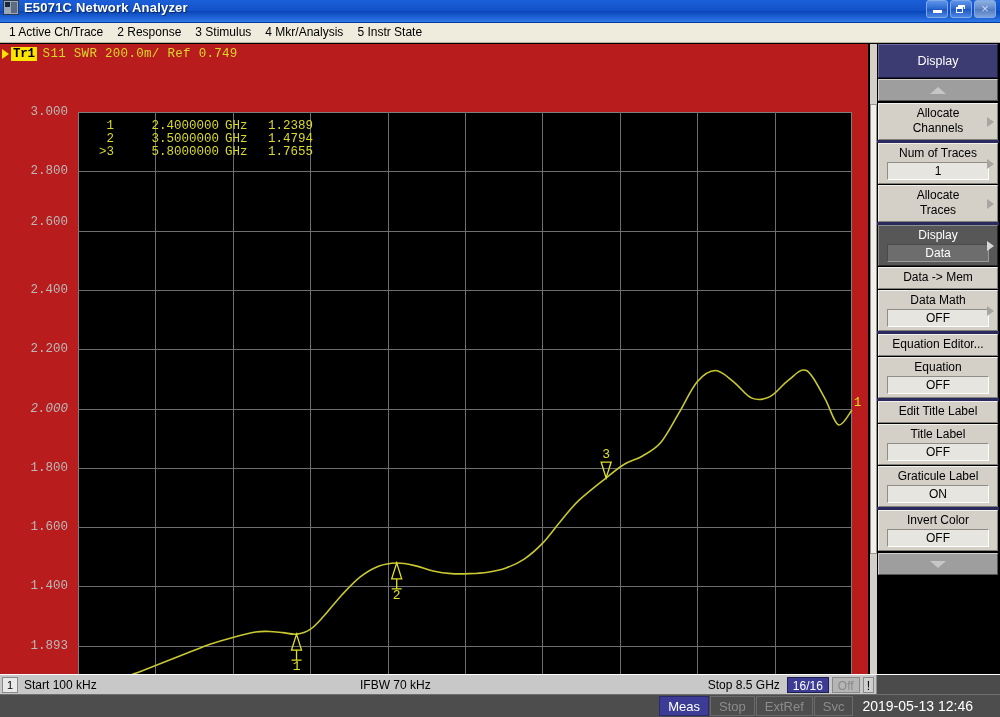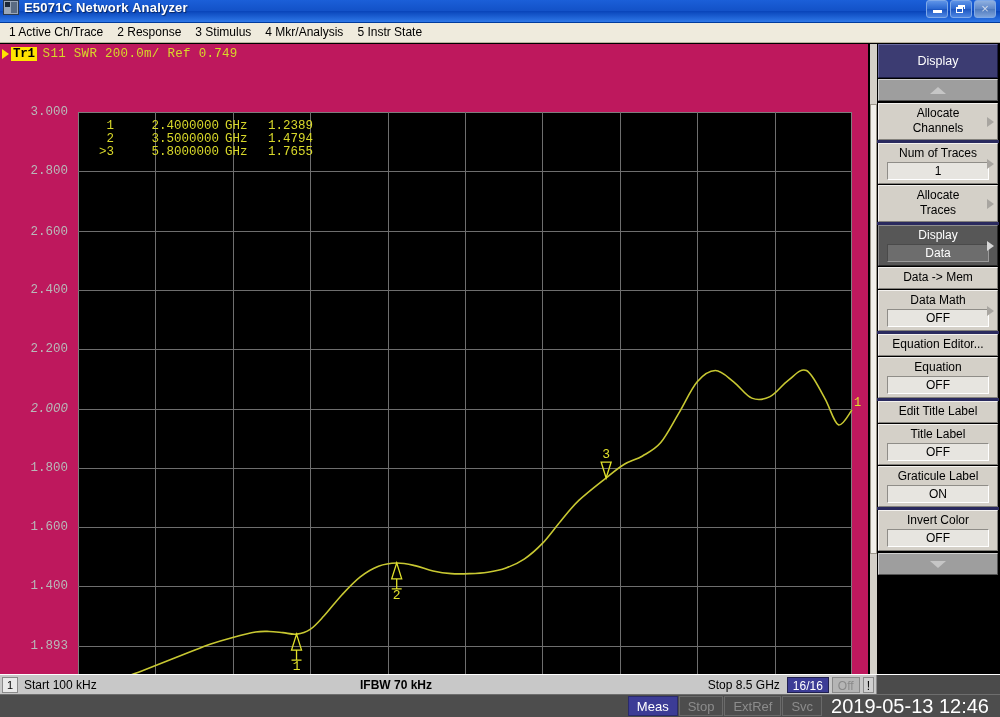--- a/index.html
+++ b/index.html
@@ -71,21 +71,21 @@
     padding-left: 4px;
   }
   .menu-item {
     font-size: 12px; color: #000; padding: 1px 9px 2px 5px;
     cursor: default; white-space: nowrap;
   }
 
   
   .screen {
     position: absolute; left: 0; top: 44px; width: 868px; height: 630px;
-    background: #be185d;
+    background: #b91c1c;
   }
   .trace-label {
     position: absolute; left: 2px; top: 2px; height: 16px;
     display: flex; align-items: center;
     font-family: "Liberation Mono", monospace; font-size: 12.5px;
     color: #d8d82a; white-space: nowrap;
   }
   .tl-arrow {
     width: 0; height: 0; border-left: 7px solid #ffe400;
     border-top: 5px solid transparent; border-bottom: 5px solid transparent;
@@ -230,21 +230,21 @@
     border-top: 1px solid #ffffff;
     display: flex; align-items: center;
     font-size: 12px; color: #000;
   }
   .sb-ch {
     margin-left: 2px; width: 16px; height: 16px; background: #e9e9e9;
     border: 1px solid #8a8a8a;
     display: flex; align-items: center; justify-content: center; font-size: 11px;
   }
   .sb-start { margin-left: 6px; text-align: center; }
-  .sb-ifbw { position: absolute; left: 360px; font-weight: bold; }
+  .sb-ifbw { position: absolute; left: 360px; }
   .sb-right { position: absolute; right: 126px; display: flex; align-items: center; gap: 3px; }
   .sb-stop { margin-right: 4px; }
   .sb-chip {
     padding: 0 5px; height: 16px; line-height: 16px; font-size: 12px;
     border: 1px solid #8a8a8a;
   }
   .sb-chip.blue { background: #3c3c96; color: #fff; border-color:#20204f; }
   .sb-chip.grey { background: #b5b5b5; color: #8a8a8a; }
   .sb-chip.bang { background: #cfcfcf; color: #000; padding: 0 3px; }
   .sb-tail { position:absolute; right:0; top:0; width:124px; height:20px; background:#4b4b4b; border-left:1px solid #8a8a8a;}
@@ -254,21 +254,21 @@
     background: #4d4d4d;
     border-top: 1px solid #6e6e6e;
     display: flex; align-items: center; justify-content: flex-end;
   }
   .tsk {
     height: 20px; line-height: 20px; padding: 0 8px; font-size: 13px;
     border: 1px solid #6a6a6a; margin-right: 1px;
     color: #8c8c8c; background: #4d4d4d;
   }
   .tsk.active { background: #3c3c96; color: #ffffff; border-color:#2a2a6b; }
-  .tsk.clock { color: #ffffff; border: none; padding-right: 10px; font-size: 20px; }
+  .tsk.clock { color: #ffffff; border: none; padding-right: 26px; font-size: 14px; }
 </style>
 </head>
 <body>
 
 <div id="app">
 
   <div class="titlebar">
     <div class="tb-icon"></div>
     <div class="tb-title">E5071C Network Analyzer</div>
     <div class="tb-buttons">
@@ -299,21 +299,21 @@
 
     <div class="trace-label">
       <span class="tl-arrow"></span>
       <span class="tl-tr">Tr1</span>
       <span class="tl-rest">S11  SWR  200.0m/  Ref 0.749</span>
     </div>
 
     <div class="yaxis" id="yaxis">
         <div class="ylab" style="top: 68px;">3.000</div>
         <div class="ylab" style="top: 127.3px;">2.800</div>
-        <div class="ylab" style="top: 188px;">2.600</div>
+        <div class="ylab" style="top: 178px;">2.600</div>
         <div class="ylab" style="top: 245.9px;">2.400</div>
         <div class="ylab" style="top: 305.2px;">2.200</div>
         <div class="ylab" style="top: 364.5px; font-style: italic;">2.000</div>
         <div class="ylab" style="top: 423.8px;">1.800</div>
         <div class="ylab" style="top: 483.1px;">1.600</div>
         <div class="ylab" style="top: 542.4px;">1.400</div>
         <div class="ylab" style="top: 601.7px;">1.893</div>
         <div class="ylab bottom" style="top: 661px;">1.000</div>
       </div>
 

